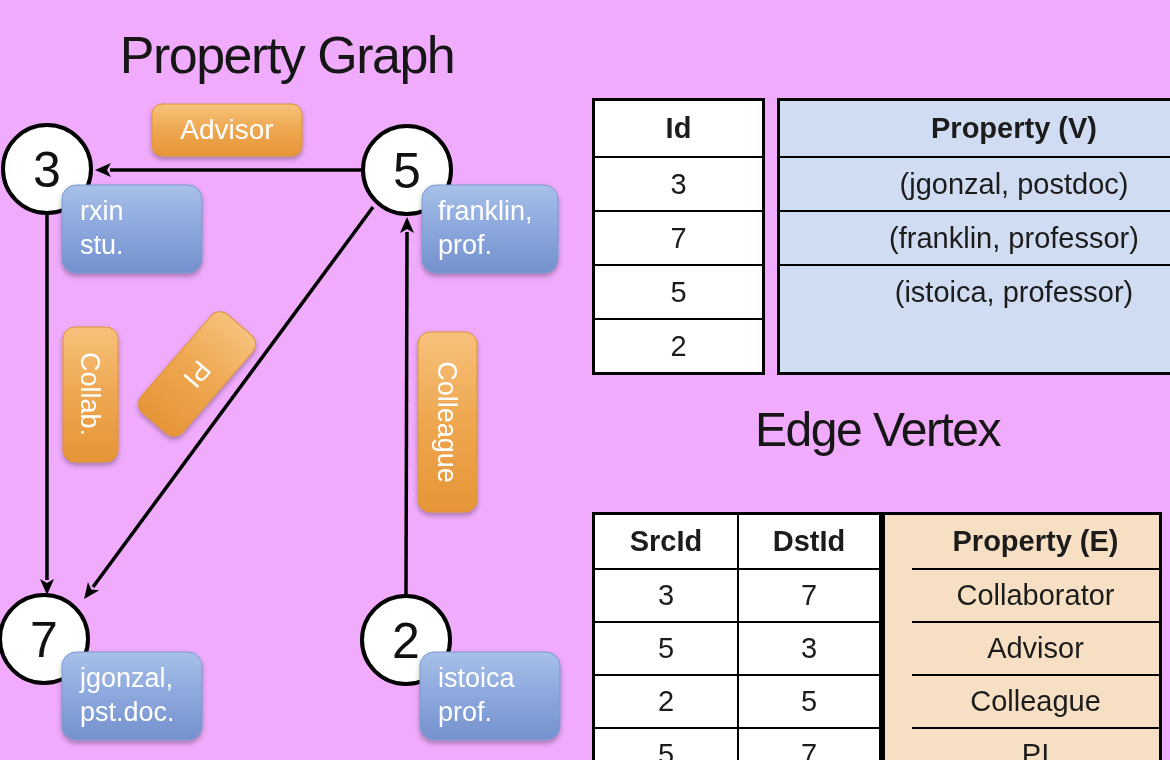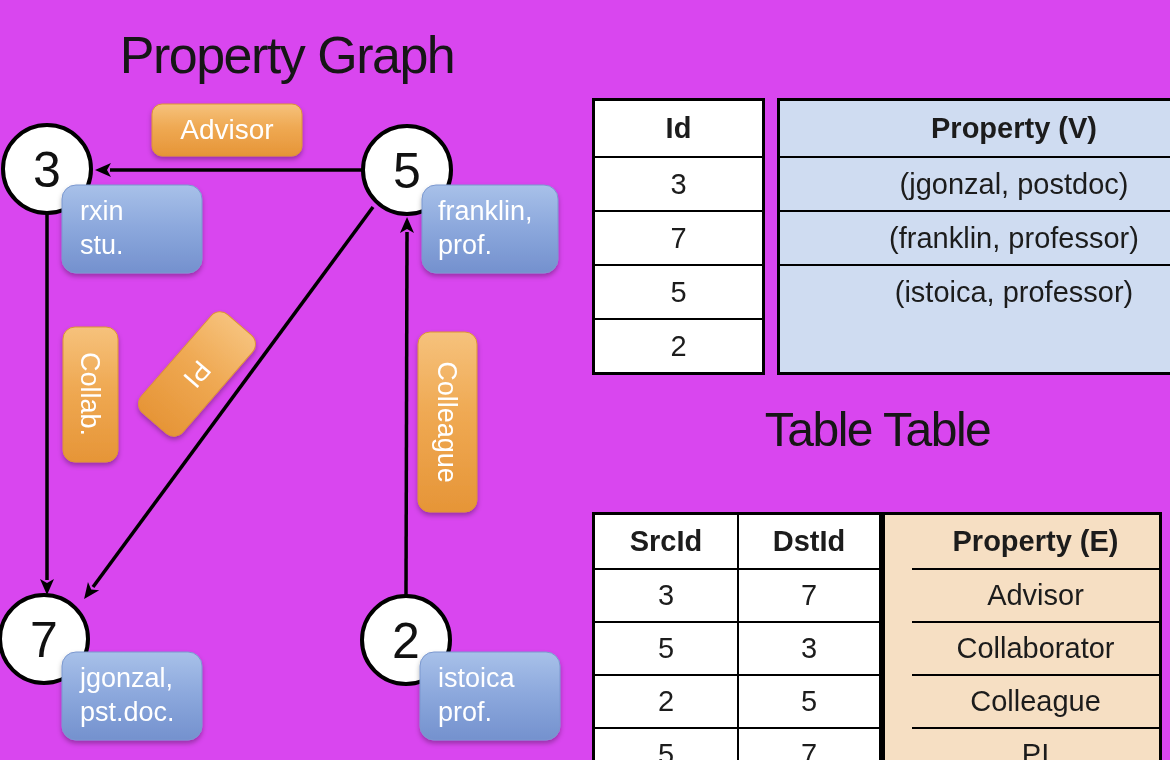--- a/index.html
+++ b/index.html
@@ -1,18 +1,18 @@
 <!DOCTYPE html>
 <html><head>
 <meta charset="utf-8">
 <style>
   html,body{margin:0;padding:0;background:#ffffff;}
   .stage{
     position:relative;width:1170px;height:760px;overflow:hidden;
-    background:#d946ef;
+    background:#f0abfc;
     font-family:"Liberation Sans",sans-serif;
   }
   svg text{font-family:"Liberation Sans",sans-serif;}
 
   
   .graph-panel{position:absolute;left:0;top:0;}
   .panel-title{font-size:52px;fill:#161616;letter-spacing:-1.5px;font-weight:400;}
   .node-circle{fill:#ffffff;stroke:#000000;stroke-width:4px;}
   .node-id{font-size:50px;fill:#111111;text-anchor:middle;}
   .edge-line{stroke:#000000;stroke-width:3.5px;fill:none;}
@@ -146,37 +146,37 @@
       <div class="cell">2</div>
     </div>
     <div class="colbox vcol-prop bluefill">
       <div class="cell hdr">Property (V)</div>
       <div class="cell">(jgonzal, postdoc)</div>
       <div class="cell">(franklin, professor)</div>
       <div class="cell">(istoica, professor)</div>
     </div>
   </div>
 
-  <div class="table-title et-title">Table Table</div>
+  <div class="table-title et-title">Edge Vertex</div>
 
   <div class="etable">
     <div class="colbox et-left">
       <div class="cell hdr">SrcId</div>
       <div class="cell hdr">DstId</div>
       <div class="cell">3</div>
       <div class="cell">7</div>
       <div class="cell">5</div>
       <div class="cell">3</div>
       <div class="cell">2</div>
       <div class="cell">5</div>
       <div class="cell">5</div>
       <div class="cell">7</div>
     </div>
     <div class="colbox et-prop tanfill">
       <div class="cell hdr">Property (E)</div>
+      <div class="cell">Collaborator</div>
       <div class="cell">Advisor</div>
-      <div class="cell">Collaborator</div>
       <div class="cell">Colleague</div>
       <div class="cell">PI</div>
     </div>
   </div>
 
 </div>
 
 </body></html>

